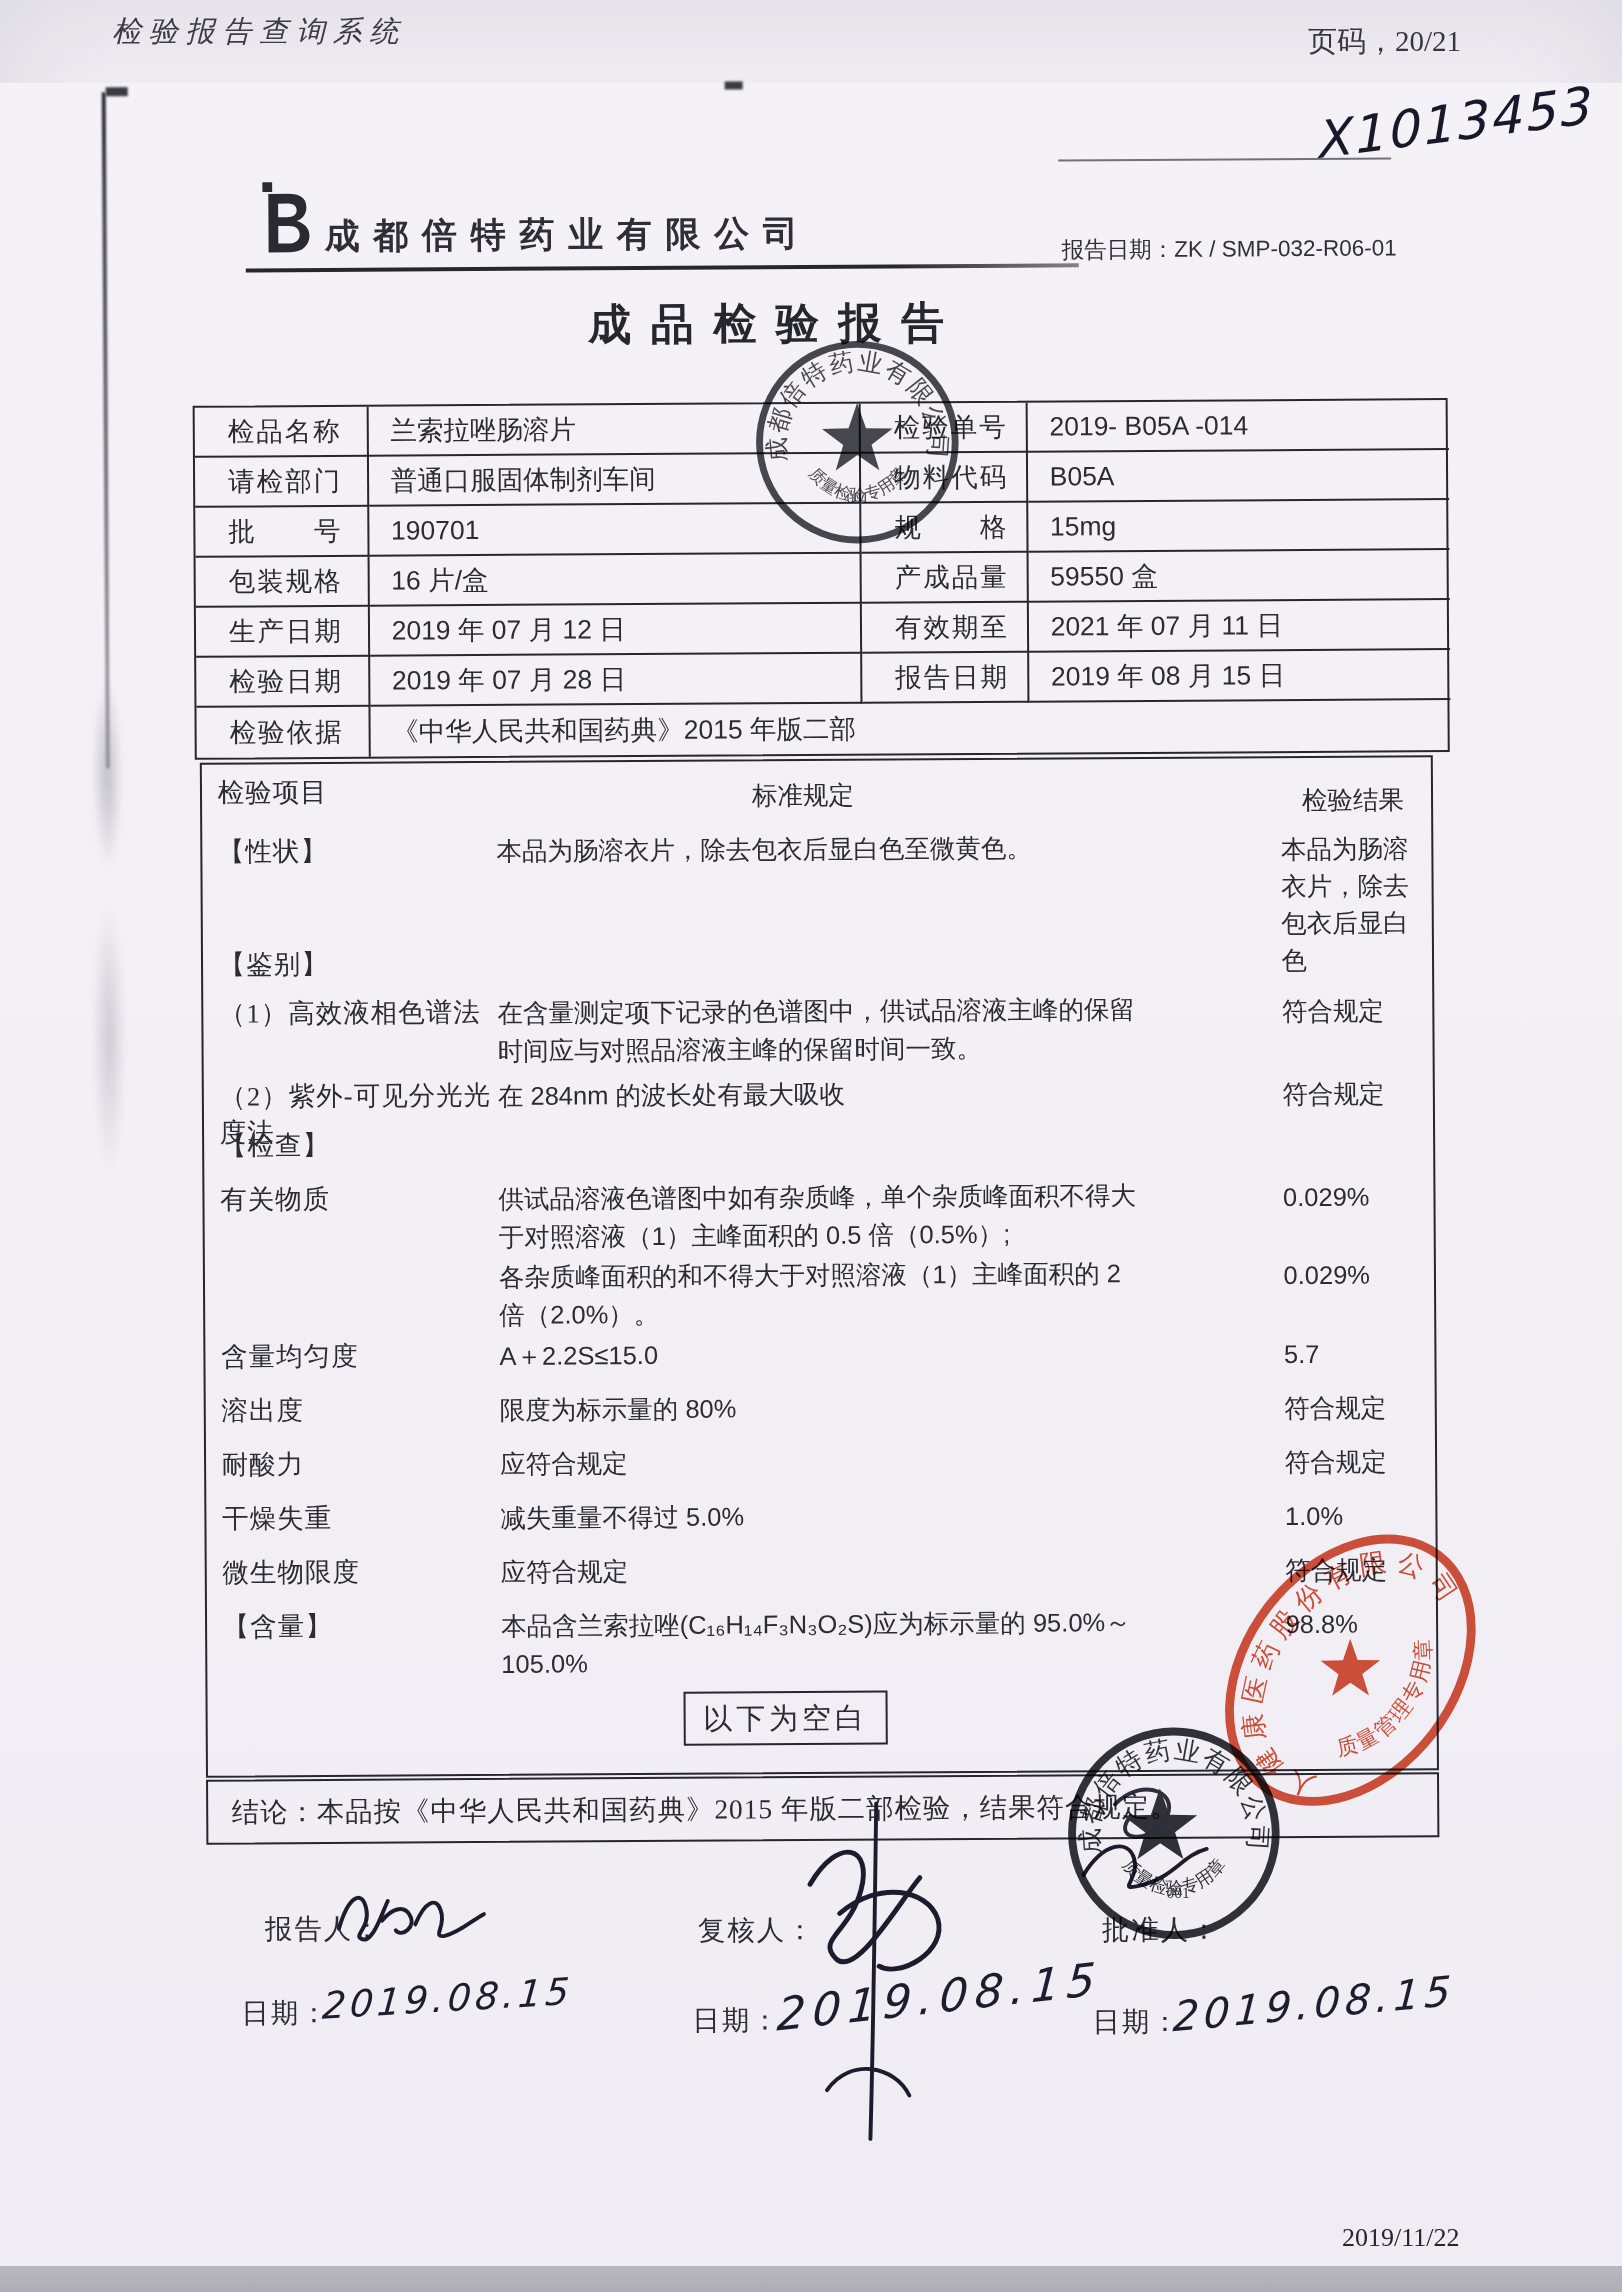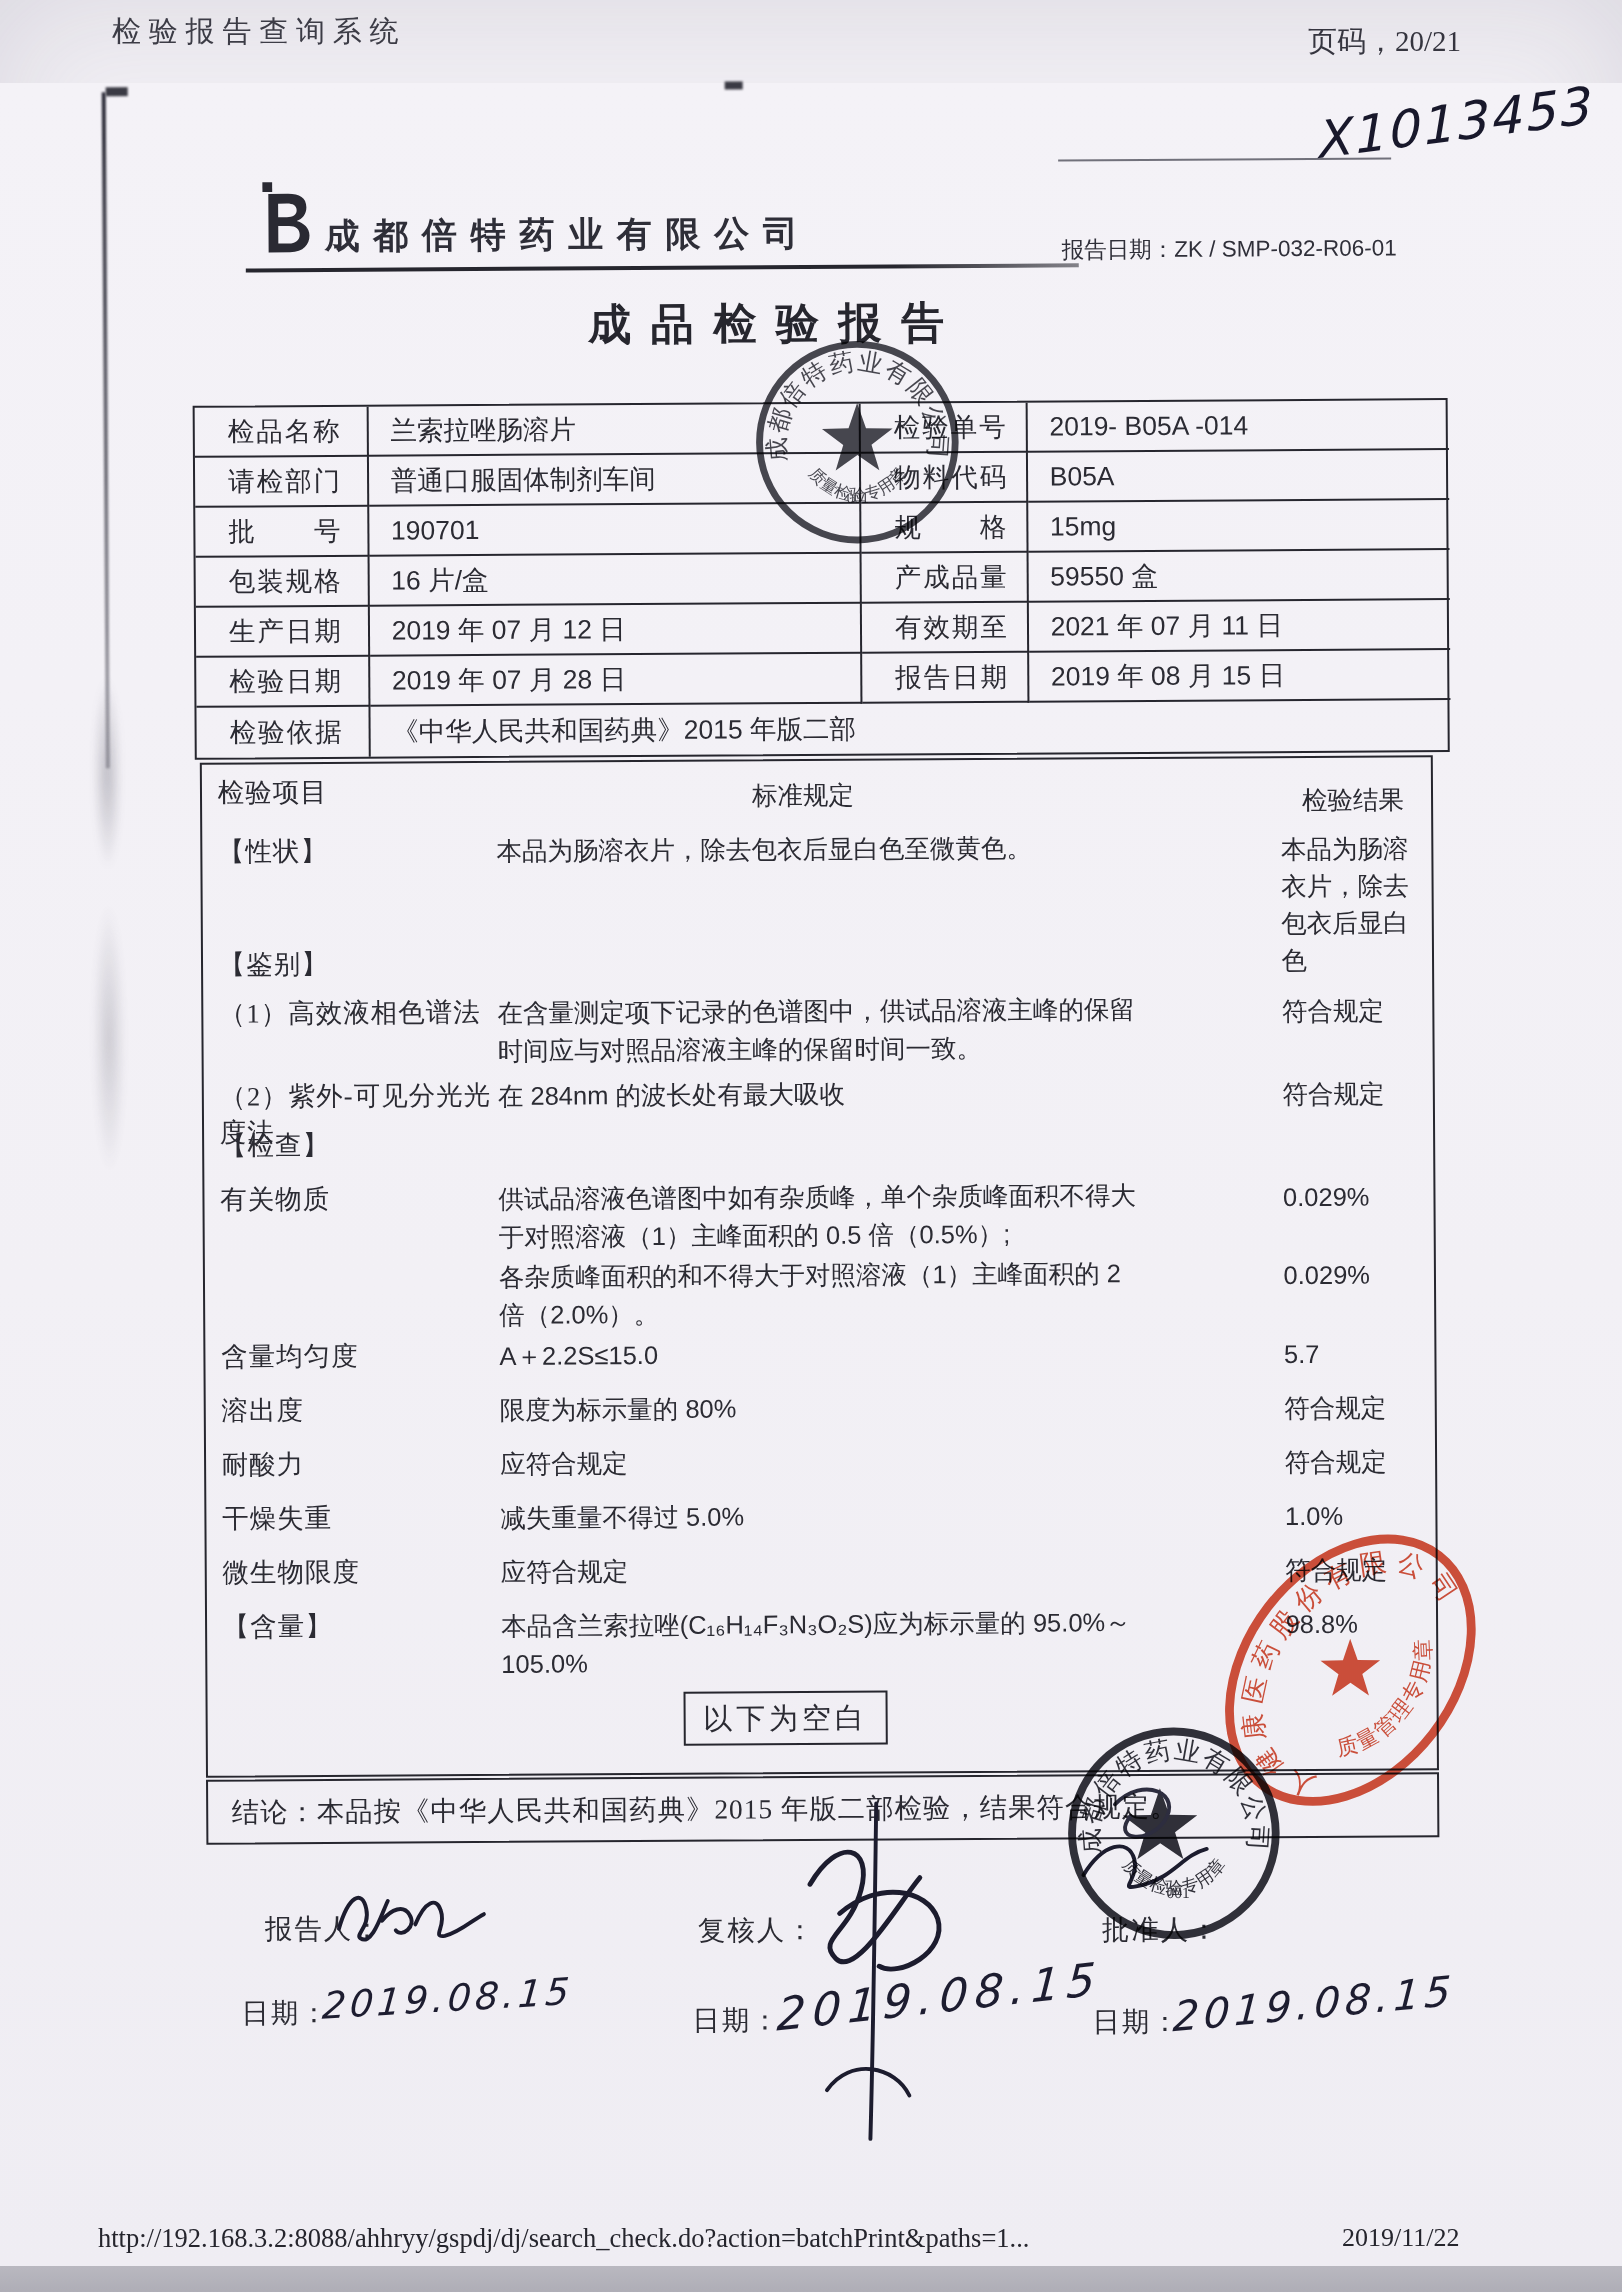--- a/index.html
+++ b/index.html
@@ -7,21 +7,21 @@
   body {
     position:relative;
     font-family:"Liberation Serif", serif;
     background:#f0eef3;
     color:#2b2b33;
     overflow:hidden;
   }
   .stage { position:absolute; inset:0; box-shadow: inset 0 0 118px rgba(120,118,140,.18); }
 
   
-  .viewer-title { position:absolute; left:112px; top:11.8px; font-size:29px; letter-spacing:7.8px; color:#3c3c46; }
+  .viewer-title { position:absolute; left:112px; top:11.8px; font-size:29px; letter-spacing:7.8px; color:#3c3c46;font-style:italic; }
   .page-indicator { position:absolute; left:1308px; top:21.6px; font-size:29px; color:#35353f; }
 
   
   .paper { position:absolute; left:0; top:83px; width:1622px; height:2183px;
     background:linear-gradient(180deg,#f4f2f7 0%,#f2f0f5 55%,#efedf3 100%); }
   .tilt { position:absolute; inset:0; transform:rotate(-0.35deg); transform-origin:50% 40%; }
 
   
   .scan-edge { position:absolute; left:107px; top:4.9px; width:3.9px; height:676px;
     background:linear-gradient(#2c2c38 , rgba(44,44,56,.35)); filter:blur(1px); }
@@ -308,18 +308,17 @@
         </defs>
         <text font-size="26" letter-spacing="2"><textPath href="#arcTop2" startOffset="50%" text-anchor="middle">成都倍特药业有限公司</textPath></text>
         <text font-size="18"><textPath href="#arcBot2" startOffset="50%" text-anchor="middle">质量检验专用章</textPath></text>
         <text font-size="16" x="4" y="66" text-anchor="middle">001</text>
         <path d="M -60,-30 C -30,-60 10,-40 -10,-12 C -28,12 -64,6 -44,-18" fill="none" stroke="#1c1c2e" stroke-width="4" stroke-linecap="round"></path>
       </svg>
 
     </div>
   </div>
 
-  <div class="footer-url">http://192.168.3.2:8088/ahhryy/gspdj/dj/search_check.do?action=batchPrint&amp;paths=1...</div>
   <div class="footer-date">2019/11/22</div>
   <div class="bottom-bar"></div>
 
 </div>
 
 
 </body></html>

